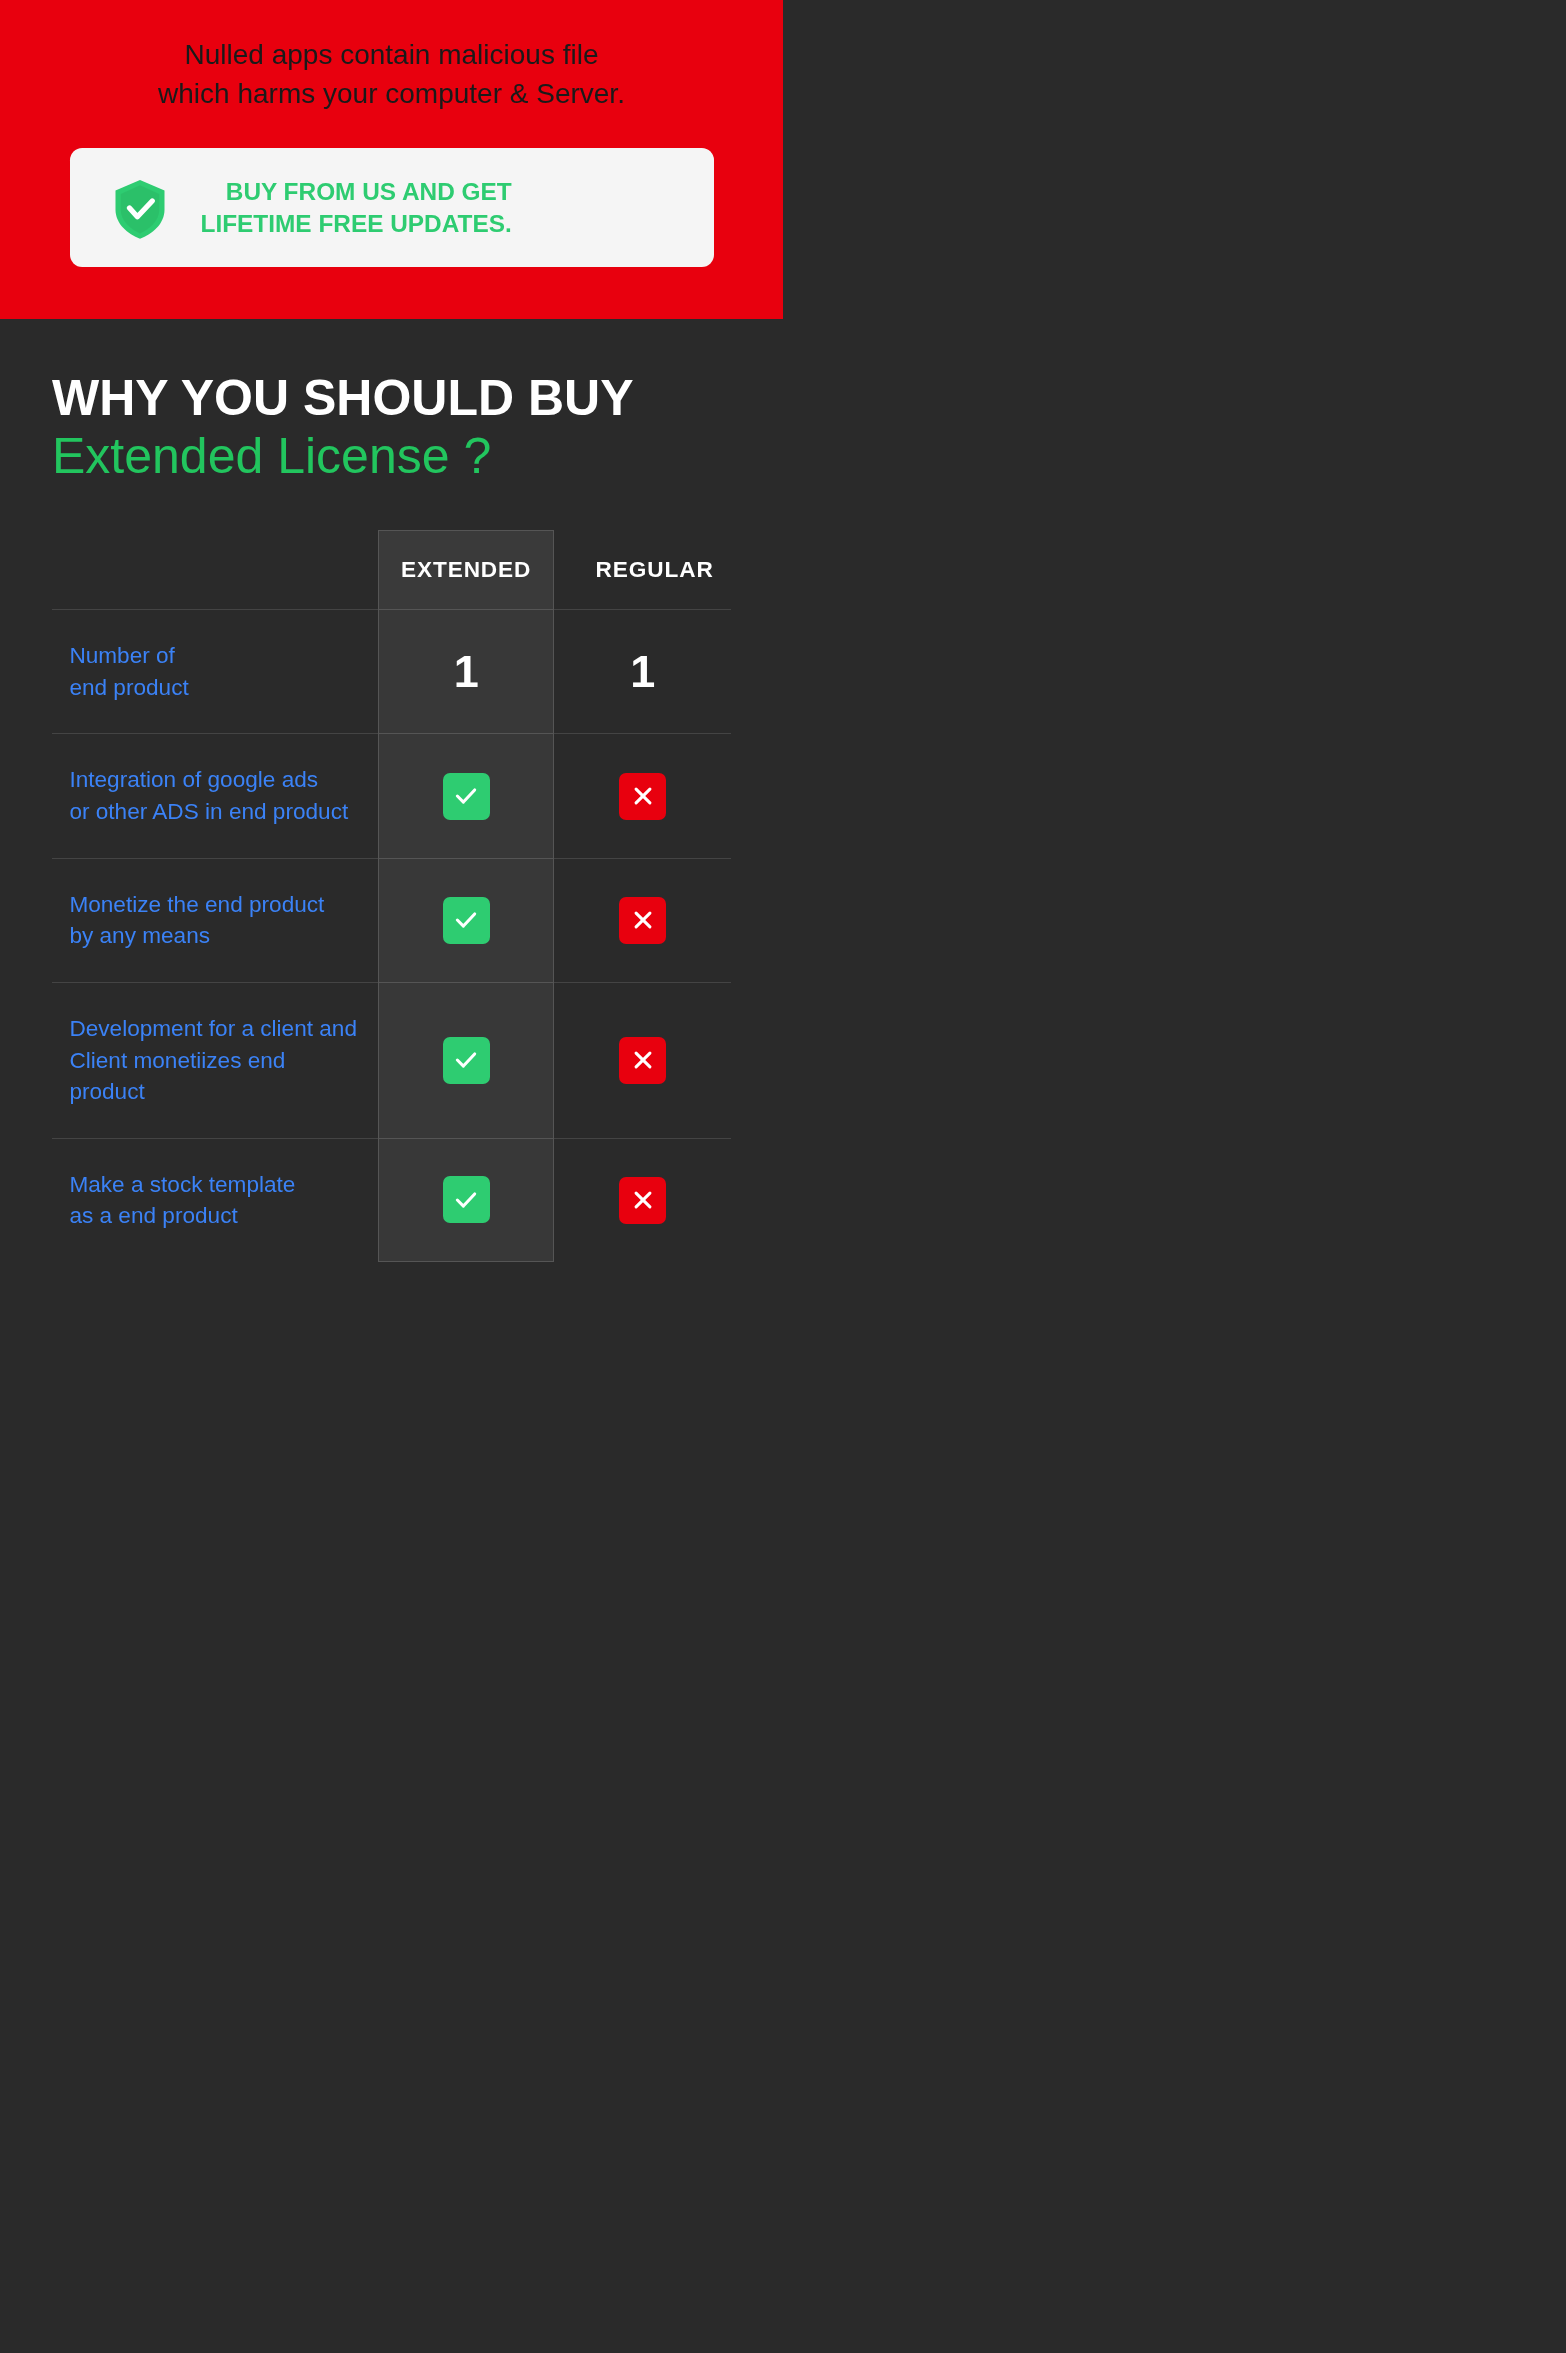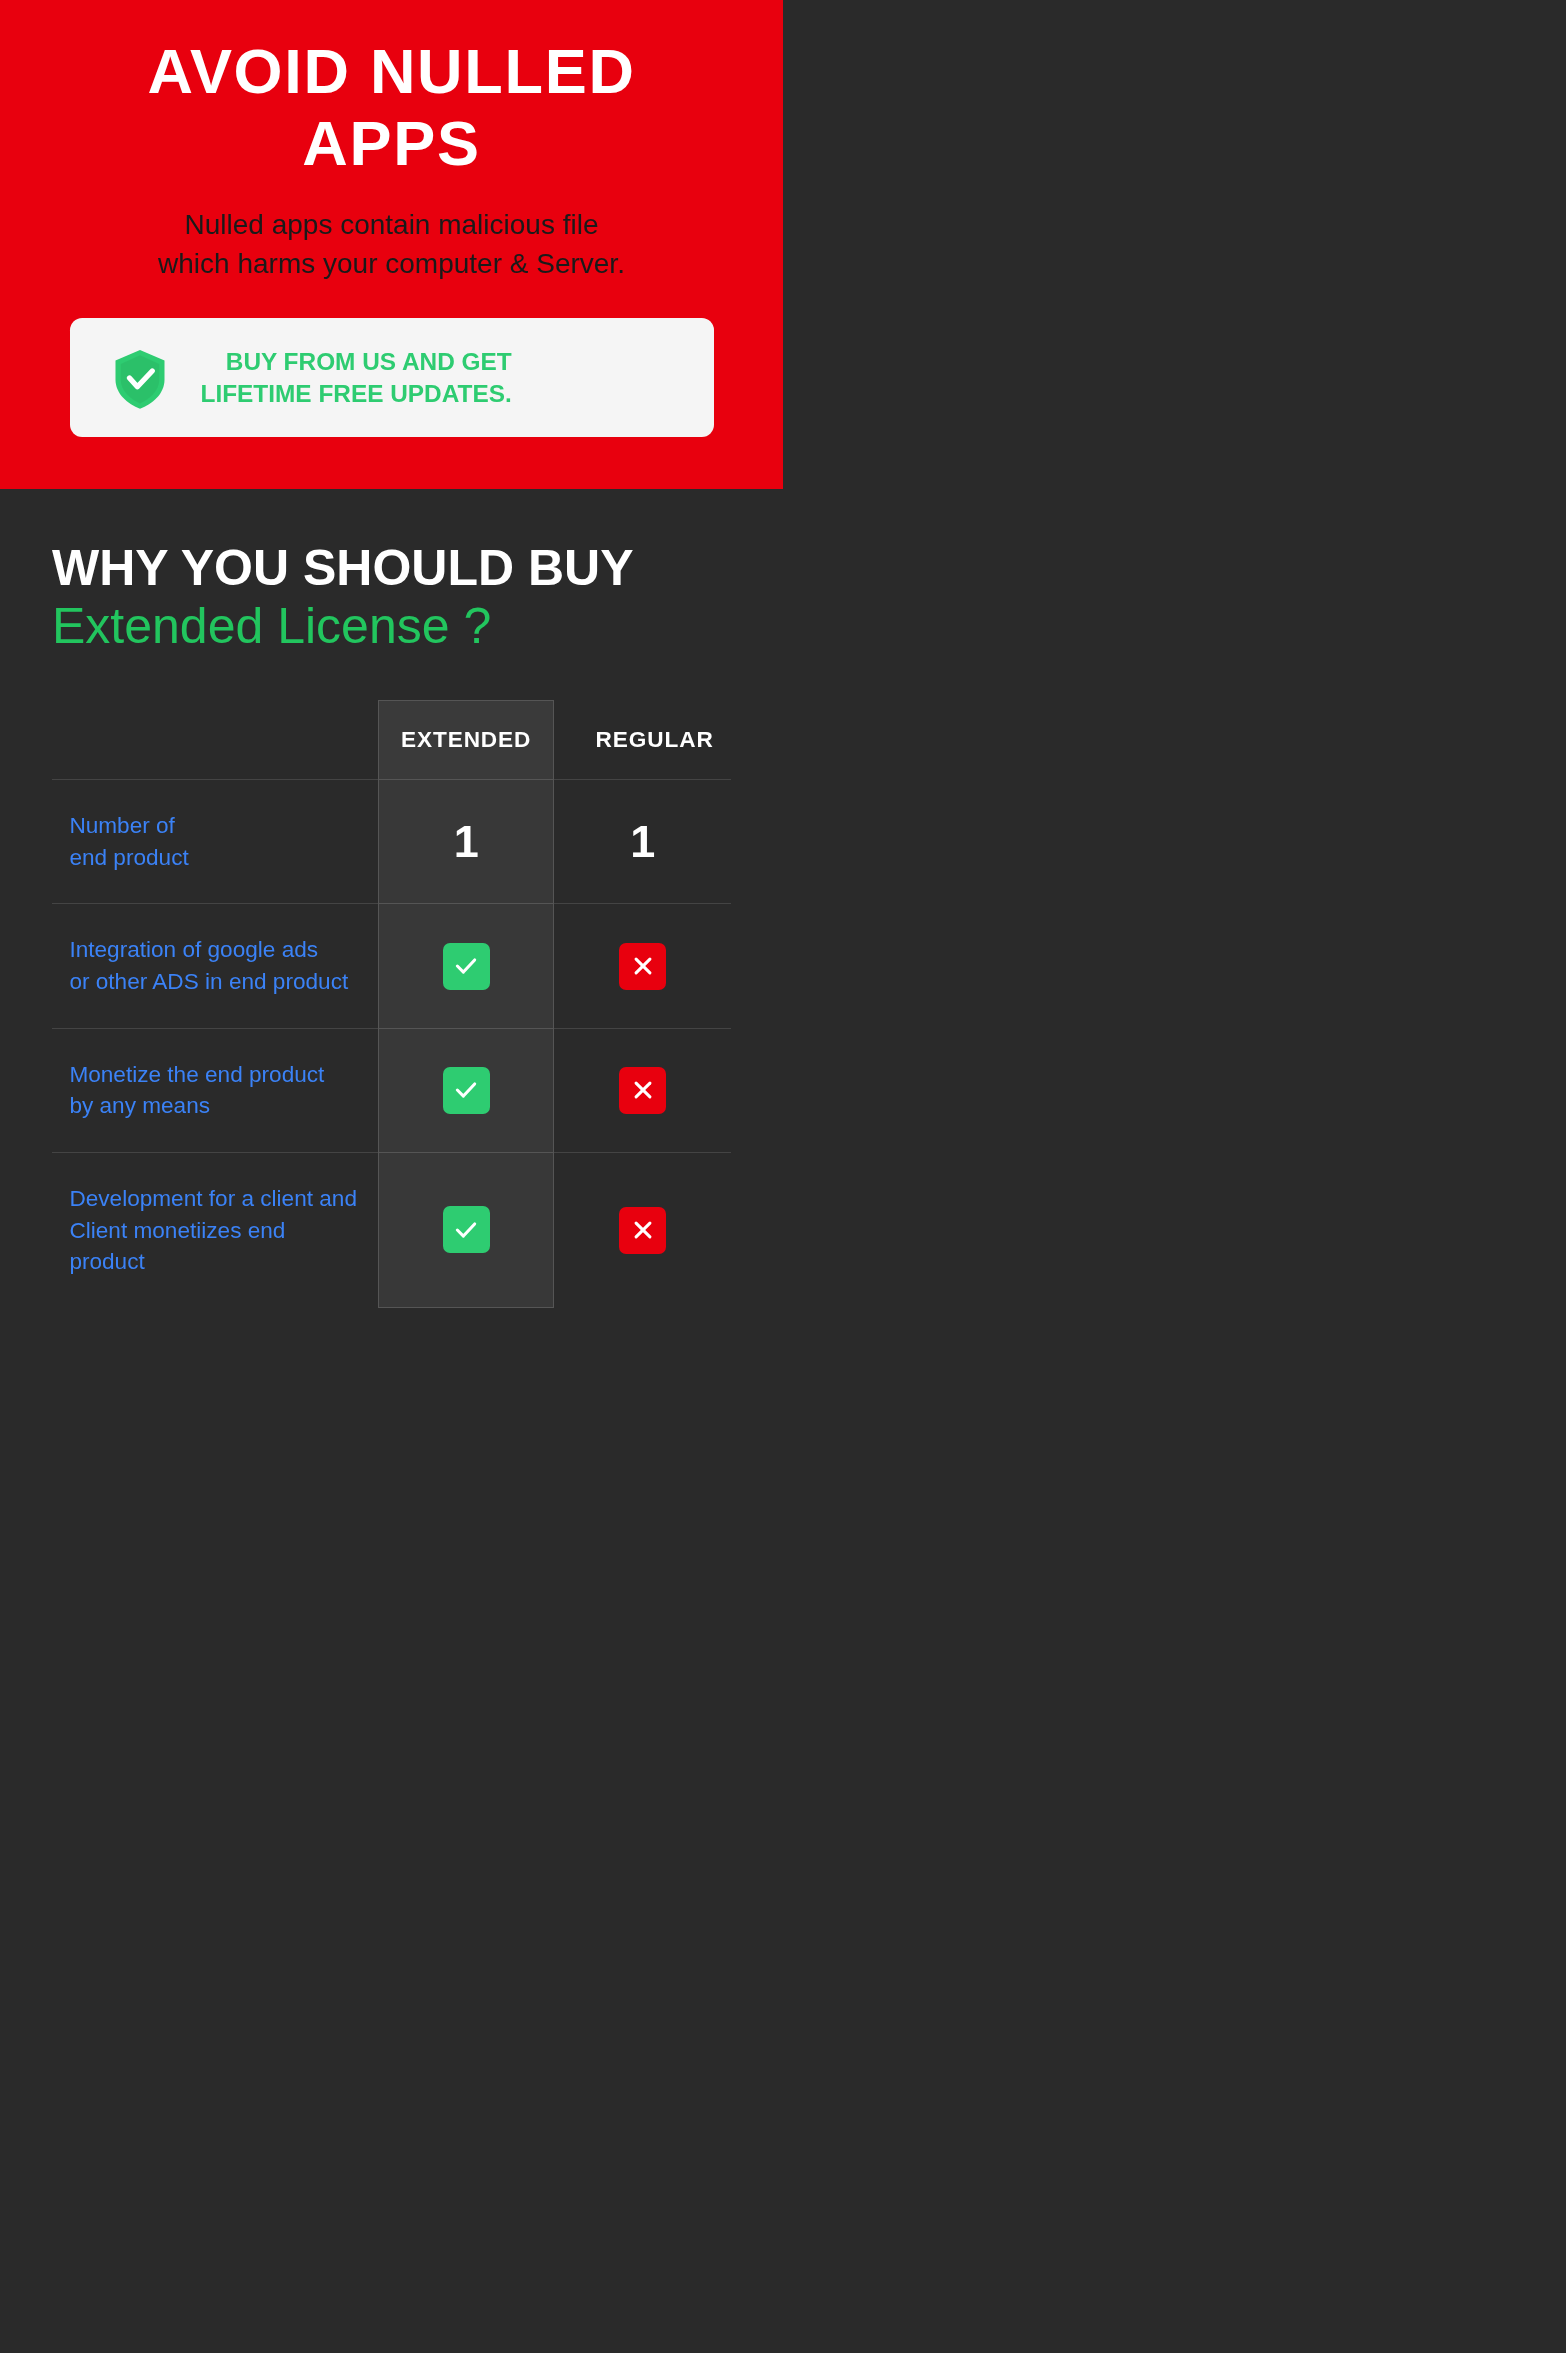--- a/index.html
+++ b/index.html
@@ -183,21 +183,20 @@
     .check-badge svg,
     .cross-badge svg {
       width: 26px;
       height: 26px;
     }
   </style>
 </head>
 <body>
 
 <div class="top-section">
-  <div class="avoid-title">AVOID NULLED APPS</div>
   <div class="subtitle-text">
     <span>Nulled apps contain malicious file</span><br>
     <span>which harms your computer &amp; Server.</span>
   </div>
 
   <div class="cta-card">
     <div class="shield-icon-wrapper">
       <svg class="shield-svg" viewBox="0 0 80 80" fill="none" xmlns="http://www.w3.org/2000/svg">
 
         <path d="M40 8 L68 20 L68 42 C68 58 54 70 40 75 C26 70 12 58 12 42 L12 20 Z" fill="#2ecc71"></path>
@@ -274,16 +273,32 @@
         </svg>
       </span></td>
           <td class="col-regular" style="text-align: center;">
       <span class="cross-badge">
         <svg viewBox="0 0 30 30" fill="none">
           <line x1="7" y1="7" x2="23" y2="23" stroke="white" stroke-width="3.5" stroke-linecap="round"></line>
           <line x1="23" y1="7" x2="7" y2="23" stroke="white" stroke-width="3.5" stroke-linecap="round"></line>
         </svg>
       </span></td>
         </tr>
+        <tr class="data-row">
+          <td class="col-feature"><span class="feature-label">Make a stock template</span><br><span class="feature-label">as a end product</span></td>
+          <td class="col-extended" style="text-align: center;">
+      <span class="check-badge">
+        <svg viewBox="0 0 30 30" fill="none">
+          <polyline points="5,15 12,22 25,8" stroke="white" stroke-width="3.5" stroke-linecap="round" stroke-linejoin="round"></polyline>
+        </svg>
+      </span></td>
+          <td class="col-regular" style="text-align: center;">
+      <span class="cross-badge">
+        <svg viewBox="0 0 30 30" fill="none">
+          <line x1="7" y1="7" x2="23" y2="23" stroke="white" stroke-width="3.5" stroke-linecap="round"></line>
+          <line x1="23" y1="7" x2="7" y2="23" stroke="white" stroke-width="3.5" stroke-linecap="round"></line>
+        </svg>
+      </span></td>
+        </tr>
       </tbody>
   </table>
 </div>
 
 
 </body></html>

